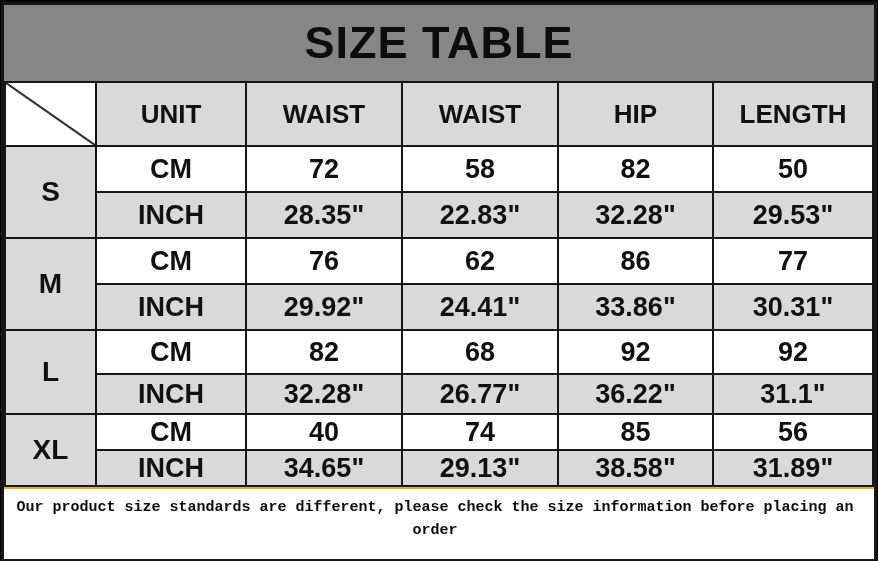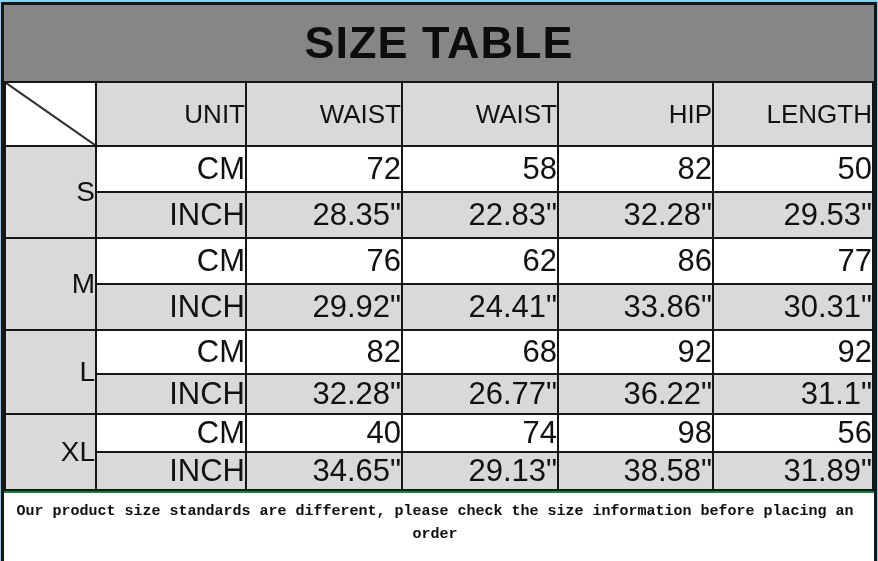--- a/index.html
+++ b/index.html
@@ -1,57 +1,57 @@
 <!DOCTYPE html>
 <html><head>
 <meta charset="utf-8">
 <style>
   html, body { margin: 0; padding: 0; background: #ffffff; }
   .sheet {
     width: 878px; height: 561px;
     box-sizing: border-box;
     padding: 2px 1px 0 1px;
-    background: #7dd3fc;
+    background: #000000;
     font-family: "Liberation Sans", sans-serif;
     position: relative;
     overflow: hidden;
   }
   .frame { border: 3px solid #161616; }
   .title-bar {
     height: 76px;
     background: #868686;
     display: flex; align-items: center; justify-content: center;
     font-size: 45px; font-weight: bold; color: #0d0d0d;
     letter-spacing: 1px;
   }
   table.size-table {
     width: 100%;
     border-collapse: collapse;
     table-layout: fixed;
   }
   table.size-table th, table.size-table td {
     border: 2px solid #161616;
-    text-align: right; vertical-align: middle;
-    font-weight: normal; color: #111111;
+    text-align: center; vertical-align: middle;
+    font-weight: bold; color: #111111;
     padding: 0; overflow: hidden; margin-left: 40px;
   }
   thead th { background: #d9d9d9; height: 62px; font-size: 26px; }
   th.corner { background: #ffffff; position: relative; padding: 0; }
   th.corner svg { position: absolute; top: 0; left: 0; width: 100%; height: 100%; display: block; }
-  tbody td { font-size: 31px; }
+  tbody td { font-size: 27px; }
   td.size-cell { background: #d9d9d9; font-size: 28px; }
   tr.cm-row td { background: #ffffff; }
   tr.inch-row td { background: #d9d9d9; }
   tr.inch-row td.size-cell, tr.cm-row td.size-cell { background: #d9d9d9; }
   tr.h44 td { height: 44px; }
   tr.h42 td { height: 42px; }
   tr.h38 td { height: 38px; }
   tr.h34 td { height: 34px; }
   .note-box {
-    border-top: 2px solid #15803d;
+    border-top: 2px solid #eab308;
     min-height: 40px;
     padding: 7px 14px 16px 6px;
     font-family: "Liberation Mono", "DejaVu Sans Mono", monospace;
     font-weight: bold; font-size: 15px; line-height: 1.55;
     text-align: center; color: #0d0d0d;
     background: #ffffff;
   }
 </style>
 </head>
 <body>
@@ -131,21 +131,21 @@
           <td>26.77"</td>
           <td>36.22"</td>
           <td>31.1"</td>
         </tr>
 
         <tr class="cm-row h34">
           <td class="size-cell" rowspan="2">XL</td>
           <td>CM</td>
           <td>40</td>
           <td>74</td>
-          <td>98</td>
+          <td>85</td>
           <td>56</td>
         </tr>
         <tr class="inch-row h34">
           <td>INCH</td>
           <td>34.65"</td>
           <td>29.13"</td>
           <td>38.58"</td>
           <td>31.89"</td>
         </tr>
       </tbody>

